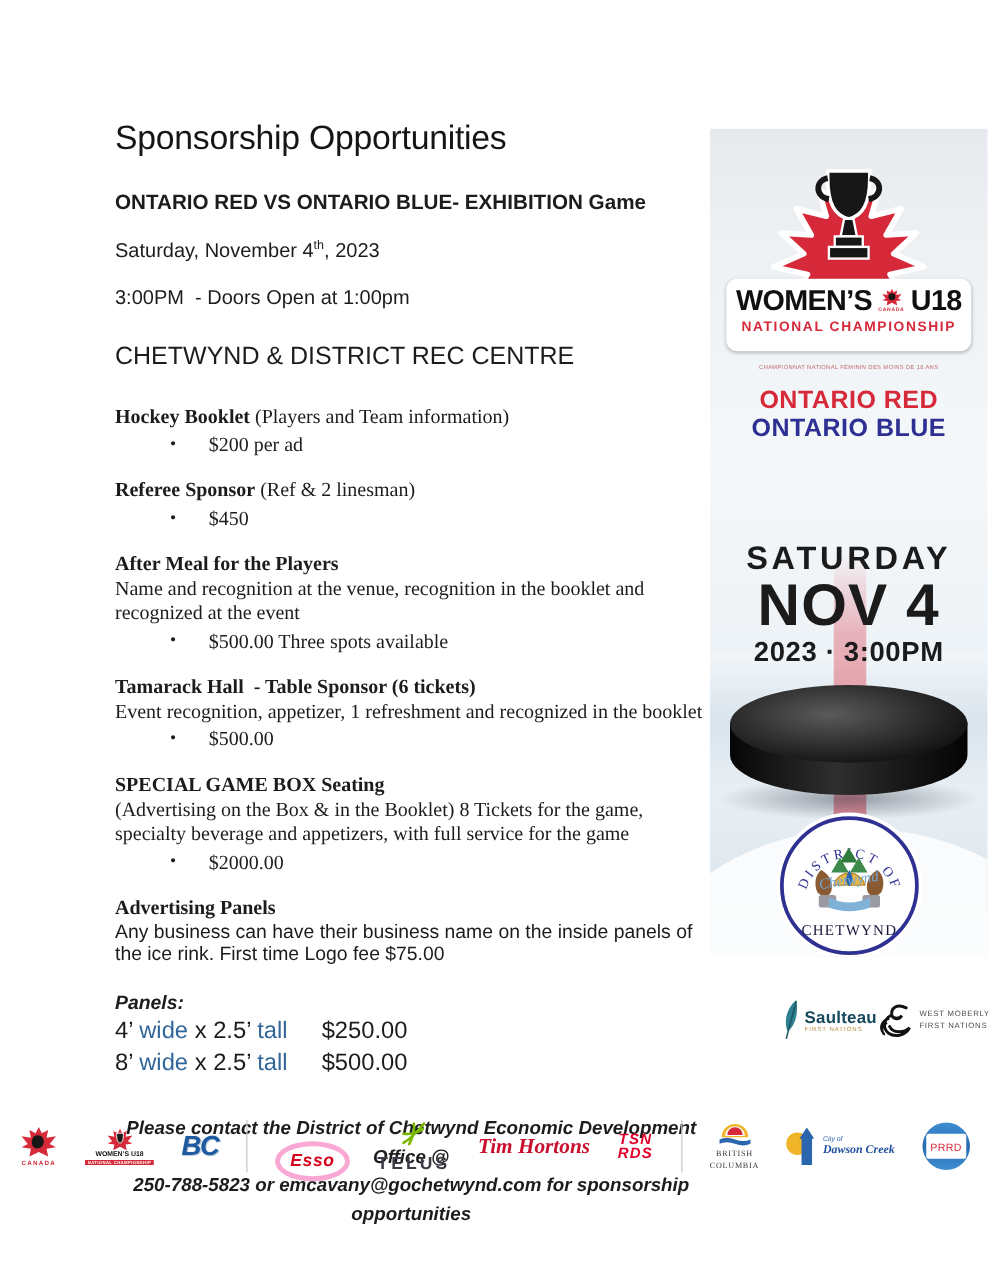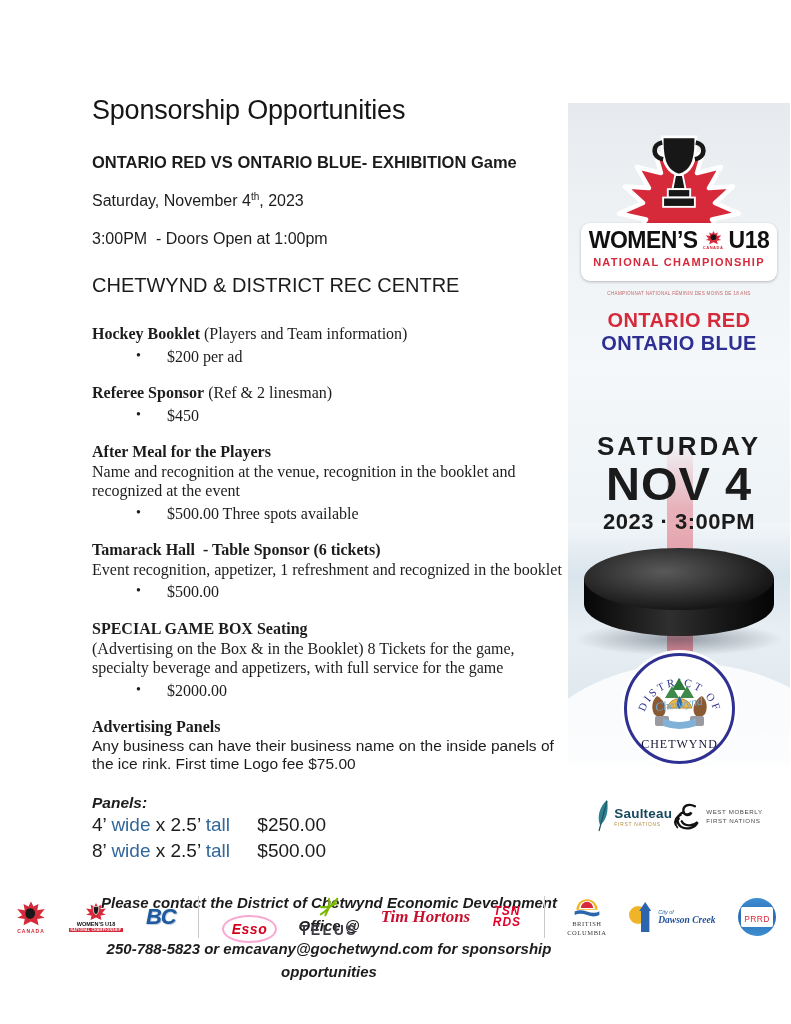--- a/index.html
+++ b/index.html
@@ -71,38 +71,38 @@
     border-radius:0 0 95px 95px / 0 0 32px 32px;
     background:linear-gradient(90deg,#060606 0%,#2f2f2f 45%,#161616 75%,#040404 100%); }
   .puck-top { position:absolute; top:0; width:190px; height:62px; border-radius:50%;
     background:radial-gradient(ellipse at 42% 38%, #5a5a5a 0%, #262626 55%, #0a0a0a 85%); }
 
   .crest { position:absolute; left:56px; top:550px; width:111px; height:111px; z-index:5;
     background:#ffffff; border:3px solid #2e3192; border-radius:50%; box-shadow:0 0 0 3px #ffffff; }
 
   
   .partners { position:absolute; left:566px; top:786px; width:226px; height:60px; z-index:6;
-    display:flex; align-items:center; justify-content:center; }
+    display:flex; align-items:center; justify-content:flex-end; }
   .saulteau { display:flex; align-items:center; gap:3px; }
   .saulteau-text .nm { font-size:13.5px; font-weight:700; color:#17495c; letter-spacing:0.2px; }
   .saulteau-text .sb { font-size:4.8px; color:#b5893b; letter-spacing:0.8px; margin-top:1px; }
   .westmoberly { display:flex; align-items:center; gap:4px; }
   .wm-text { font-size:6.2px; color:#4a4a4a; letter-spacing:0.6px; line-height:1.5; }
 
   
   .sponsors { position:absolute; left:16px; top:891px; width:760px; height:52px; z-index:6;
     display:flex; align-items:center; justify-content:space-between; }
   .sp { display:flex; flex-direction:column; align-items:center; justify-content:center; }
   .vdiv { width:1px; height:42px; background:#c9c9c9; }
   .hc-small-label { font-size:5px; font-weight:700; color:#d6293a; letter-spacing:1px; margin-top:1px; }
   .u18mini-row { display:flex; align-items:center; gap:1px; font-size:5.5px; font-weight:700; color:#111; }
   .u18mini-champ { font-size:3.4px; font-weight:700; color:#ffffff; background:#d6293a; padding:0 2px; letter-spacing:0.3px; margin-top:1px; }
   .bc-word { font-size:22px; font-weight:700; font-style:italic; color:#1e5aa0;
     text-shadow:0 0 1px #9fb4cc, 1px 1px 0 #c8d4e2; letter-spacing:-1px; }
-  .esso-oval { border:2px solid #f9a8d4; border-radius:50%; background:#fff; padding:3px 8px;margin-top:23px; }
+  .esso-oval { border:4px solid #f9a8d4; border-radius:50%; background:#fff; padding:3px 8px;margin-top:23px; }
   .esso-word { color:#d6001c; font-weight:700; font-style:italic; font-size:14px; letter-spacing:0.5px; }
   .telus { flex-direction:column; gap:4px; }
   .telus-word { font-size:14px; font-weight:700; color:#3c3c46; letter-spacing:2.5px; }
   .timh-word { font-family:"Liberation Serif", serif; font-style:italic; font-weight:700; font-size:17px; color:#c8102e; }
   .tsn-stack { line-height:0.95; text-align:center;justify-content:flex-end; }
   .tsn-word, .rds-word { font-size:12px; font-weight:900; font-style:italic; color:#e4002b; letter-spacing:1px; display:block; }
   .bcgov-text { font-family:"Liberation Serif", serif; font-size:6.5px; color:#3a3a3a; letter-spacing:0.6px; text-align:center; line-height:1.35; margin-top:1px; }
   .dawson { flex-direction:row; gap:3px; }
   .dawson-art { position:relative; width:26px; height:30px; }
   .dawson-sun { position:absolute; left:0; top:4px; width:18px; height:18px; border-radius:50%; background:#f0b429; }

